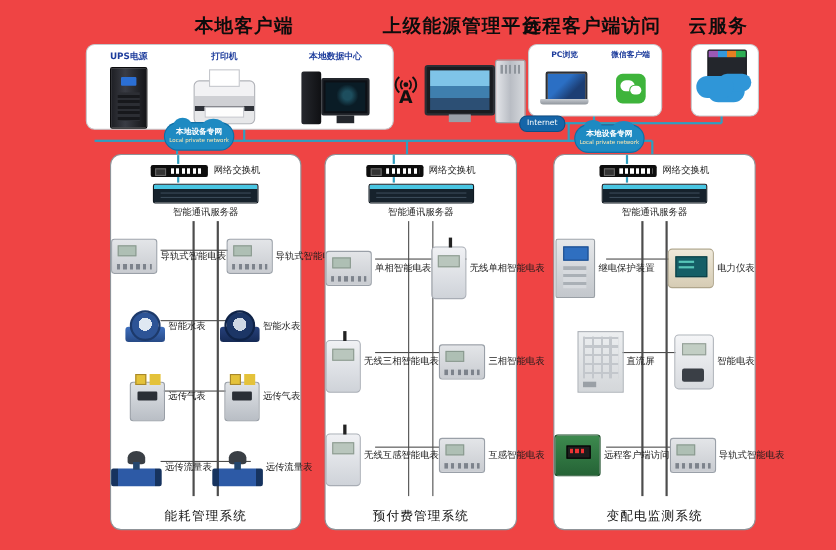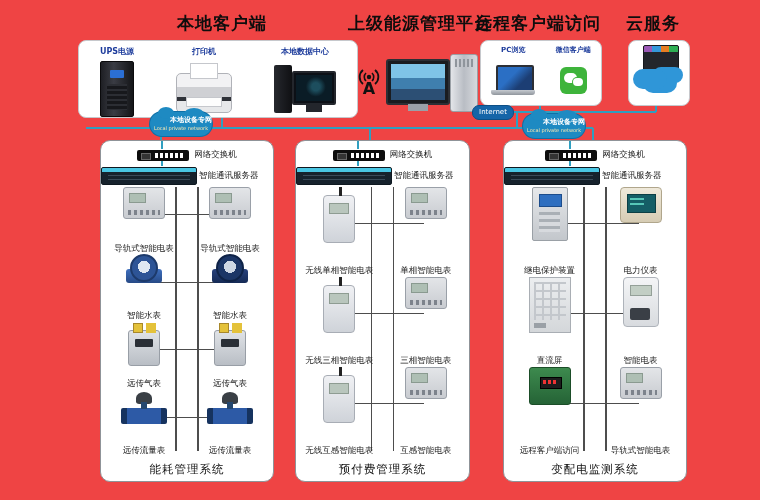--- a/index.html
+++ b/index.html
@@ -17,36 +17,36 @@
   .sysbox{position:absolute;top:140px;height:340px;background:#fff;border:1.5px solid #8f9398;
           border-radius:10px;z-index:2;display:flex;flex-direction:column;}
   
   .wire{position:absolute;background:#2f9fc0;z-index:1;}
   .inlink{width:2px;height:8px;background:#2f9fc0;margin:0 auto;transform:translateX(-25px);flex:none;}
   .inlink2{width:2px;height:5px;background:#2f9fc0;margin:0 auto;transform:translateX(-25px);flex:none;}
   .netcloud{position:absolute;width:62px;height:24px;background:#1e8ac2;border-radius:12px;
             text-align:center;z-index:3;box-shadow:0 0 0 1px #0d6fa6;}
   .netcloud::before{content:'';position:absolute;left:8px;top:-5px;width:16px;height:12px;background:#1e8ac2;border-radius:50%;}
   .netcloud::after{content:'';position:absolute;right:8px;top:-4px;width:20px;height:12px;background:#1e8ac2;border-radius:50%;}
-  .netcloud .cn{display:block;position:relative;z-index:1;font-size:7px;font-weight:bold;color:#fff;line-height:9px;margin-top:4px;text-align:right;}
+  .netcloud .cn{display:block;position:relative;z-index:1;font-size:7px;font-weight:bold;color:#fff;line-height:9px;margin-top:4px;}
   .netcloud .en{display:block;position:relative;z-index:1;font-size:5px;color:#ffe9b0;line-height:6px;}
   .inetpill{position:absolute;left:472px;top:105px;width:40px;height:13px;background:#1565a8;border:1px solid #0d4f86;
             border-radius:7px;color:#fff;font-size:7px;line-height:12px;text-align:center;z-index:3;}
   
   .cellrow{display:flex;justify-content:space-around;align-items:flex-start;height:100%;padding-top:5px;box-sizing:border-box;}
   .topcell{display:flex;flex-direction:column;align-items:center;gap:4px;}
   
   .swrow{display:flex;justify-content:center;align-items:center;gap:5px;flex:none;}
-  .srvwrap{display:flex;flex-direction:row;align-items:center;gap:2px;flex:none;margin-top:1px;}
+  .srvwrap{display:flex;flex-direction:column;align-items:center;gap:2px;flex:none;margin-top:1px;}
   .devarea{position:relative;flex:1;display:flex;flex-direction:column;margin-top:2px;}
   .vline{position:absolute;top:0;bottom:6px;width:1.5px;background:#4d4d4d;}
   .vline.vl{left:calc(50% - 12px);} .vline.vr{left:calc(50% + 10px);}
   .devrow{position:relative;flex:1;display:flex;}
   .devrow::before{content:'';position:absolute;left:26%;right:26%;top:40%;border-top:1.5px solid #4d4d4d;z-index:0;}
-  .devcell{flex:1;position:relative;z-index:1;display:flex;flex-direction:column;align-items:center;justify-content:space-between;gap:3px;}
+  .devcell{flex:1;position:relative;z-index:1;display:flex;align-items:center;justify-content:flex-end;gap:3px;}
   
   .dev{display:block;flex:none;}
   .d-switch{width:52px;height:11px;background:#0d0d0d;border-radius:2px;position:relative;}
   .d-switch::before{content:'';position:absolute;left:4px;top:3px;width:8px;height:5px;background:#333;border:1px solid #666;}
   .d-switch::after{content:'';position:absolute;right:4px;top:3px;width:30px;height:5px;
                    background:repeating-linear-gradient(90deg,#fff 0 3px,#0d0d0d 3px 5px);}
   .d-server{width:94px;height:16px;border-radius:2px;border:1px solid #0e1820;position:relative;
             background:linear-gradient(180deg,#49c6e3 0 4px,#16222c 4px 100%);}
   .d-server::before{content:'';position:absolute;left:6px;right:6px;top:7px;height:1px;background:#3a4a58;}
   .d-server::after{content:'';position:absolute;left:6px;right:6px;top:11px;height:1px;background:#3a4a58;}
@@ -283,26 +283,26 @@
     <div class="inlink2"></div>
     <div class="srvwrap">
       <span class="dev d-server"></span>
       <span class="klbl">智能通讯服务器</span>
     </div>
     <div class="devarea">
       <i class="vline vl"></i>
       <i class="vline vr"></i>
       <div class="devrow">
         <div class="devcell">
+          <span class="dev d-din"></span>
+          <span class="klbl">单相智能电表</span>
+        </div>
+        <div class="devcell">
           <span class="dev d-wless"></span>
           <span class="klbl">无线单相智能电表</span>
-        </div>
-        <div class="devcell">
-          <span class="dev d-din"></span>
-          <span class="klbl">单相智能电表</span>
         </div>
       </div>
       <div class="devrow">
         <div class="devcell">
           <span class="dev d-wless"></span>
           <span class="klbl">无线三相智能电表</span>
         </div>
         <div class="devcell">
           <span class="dev d-din"></span>
           <span class="klbl">三相智能电表</span>

